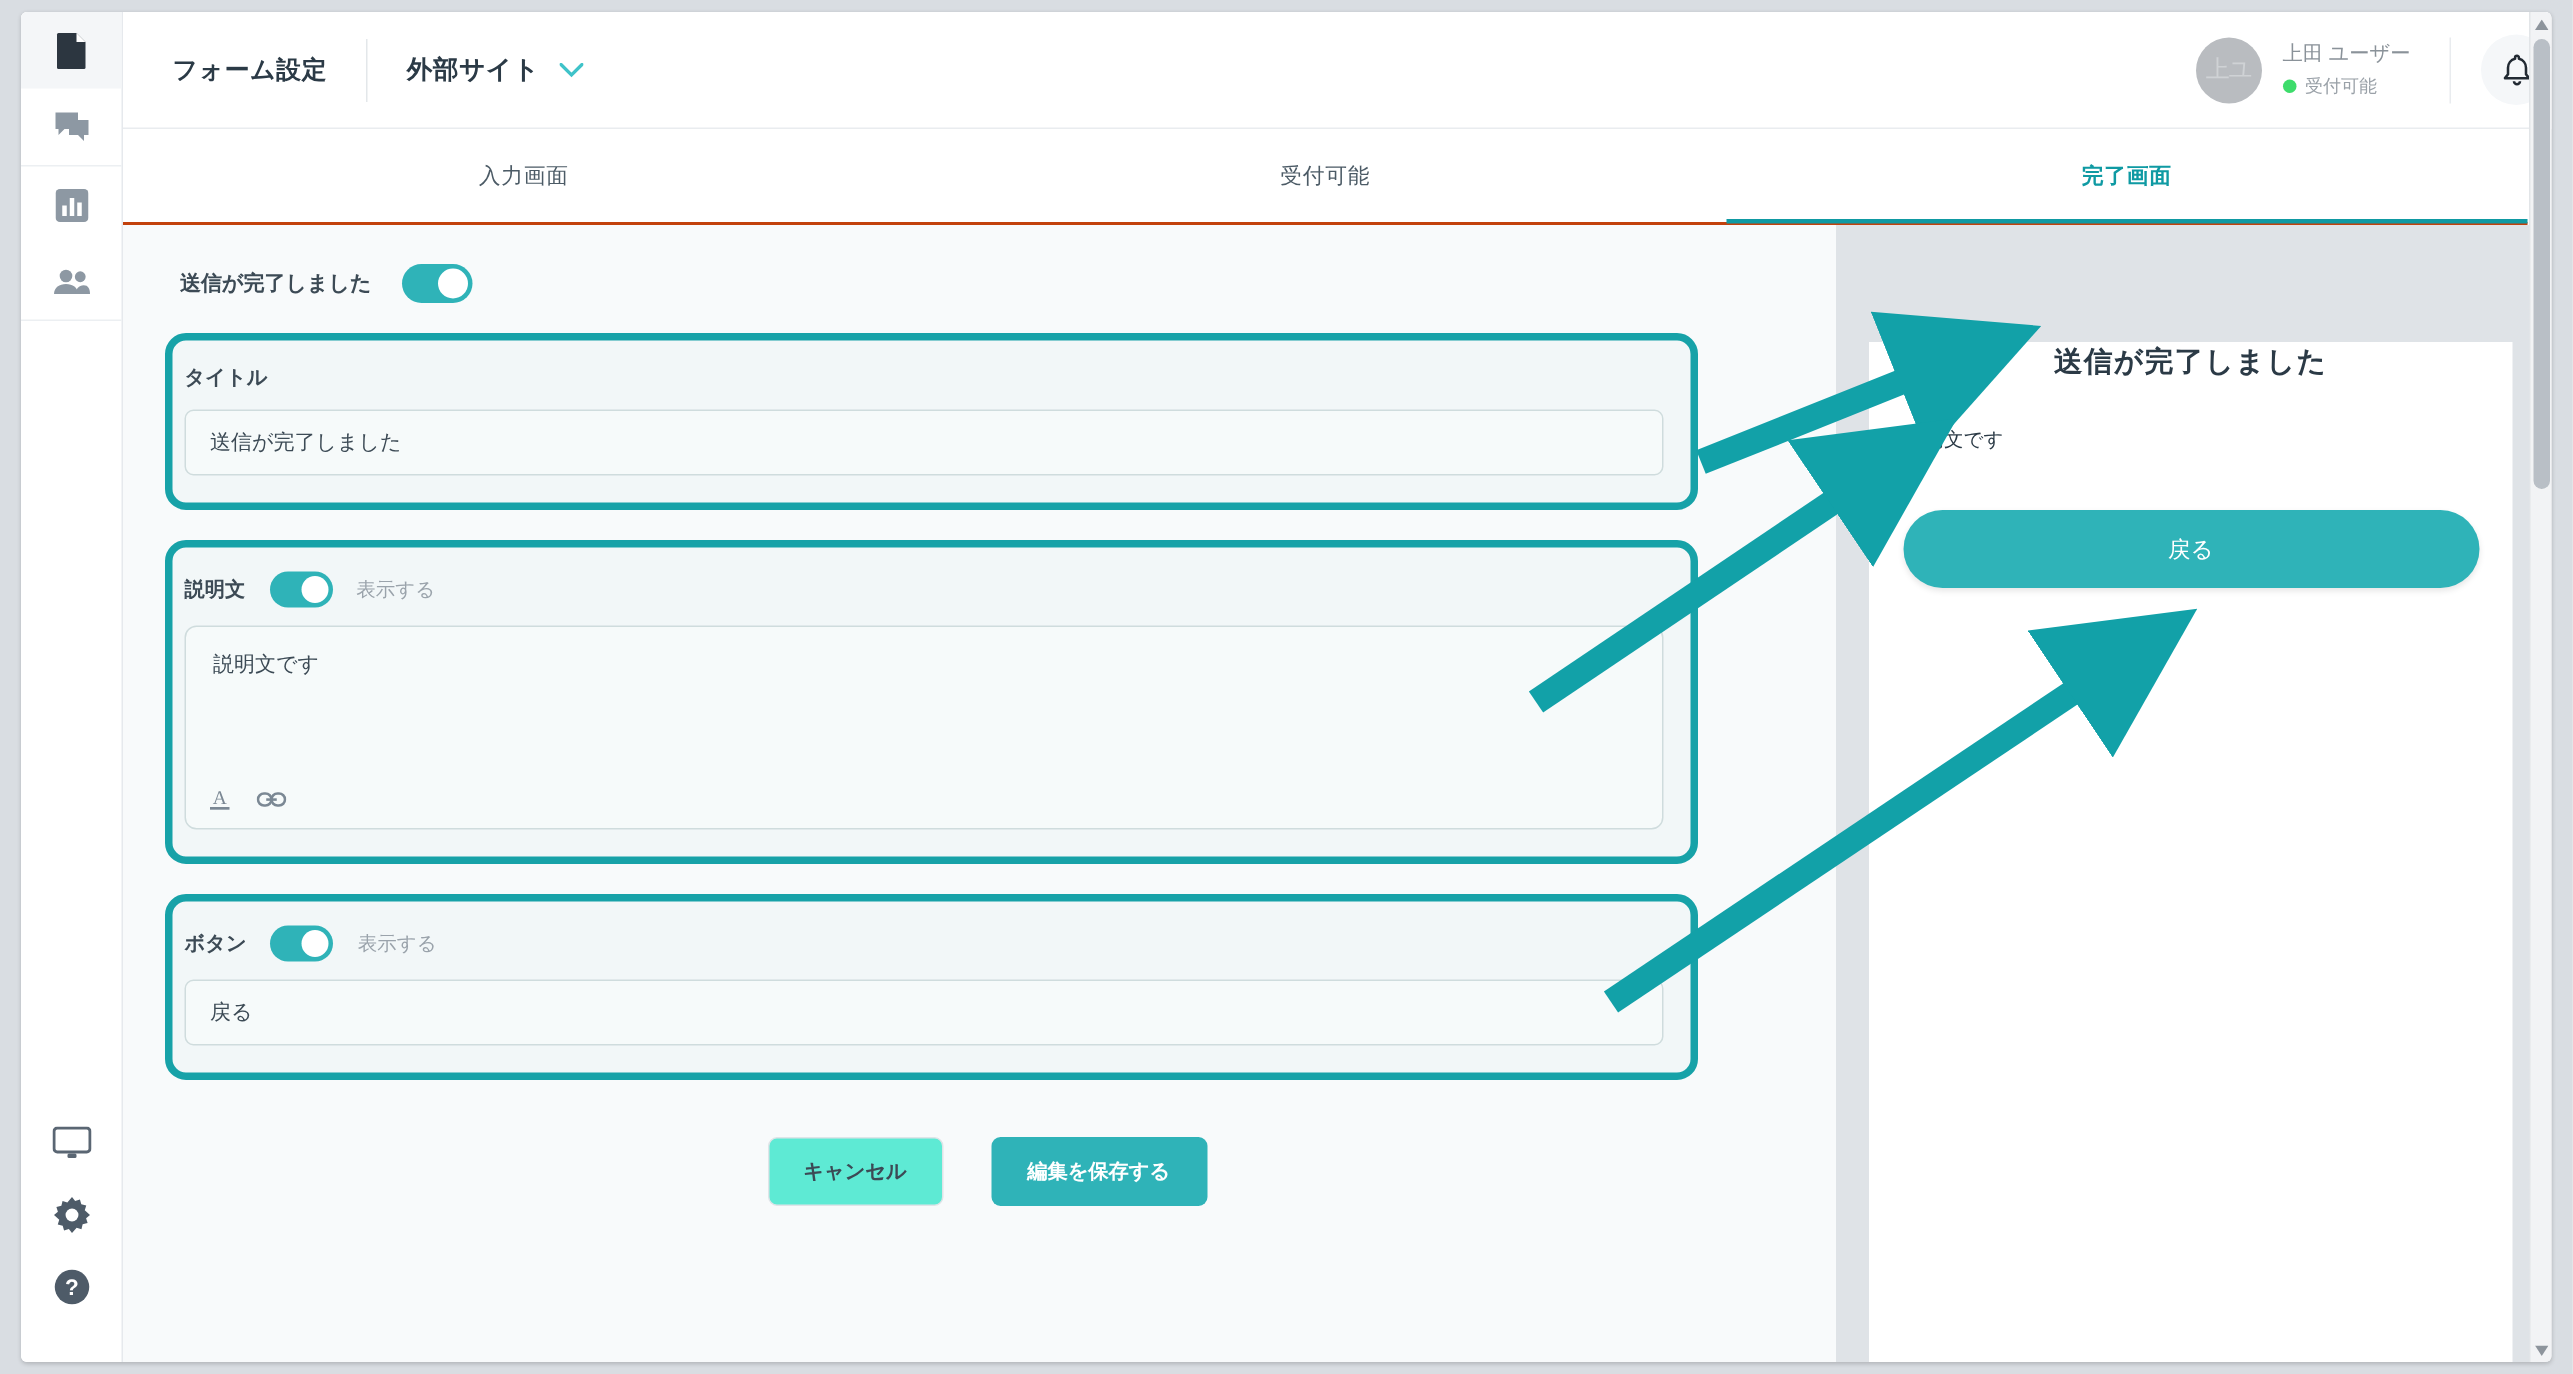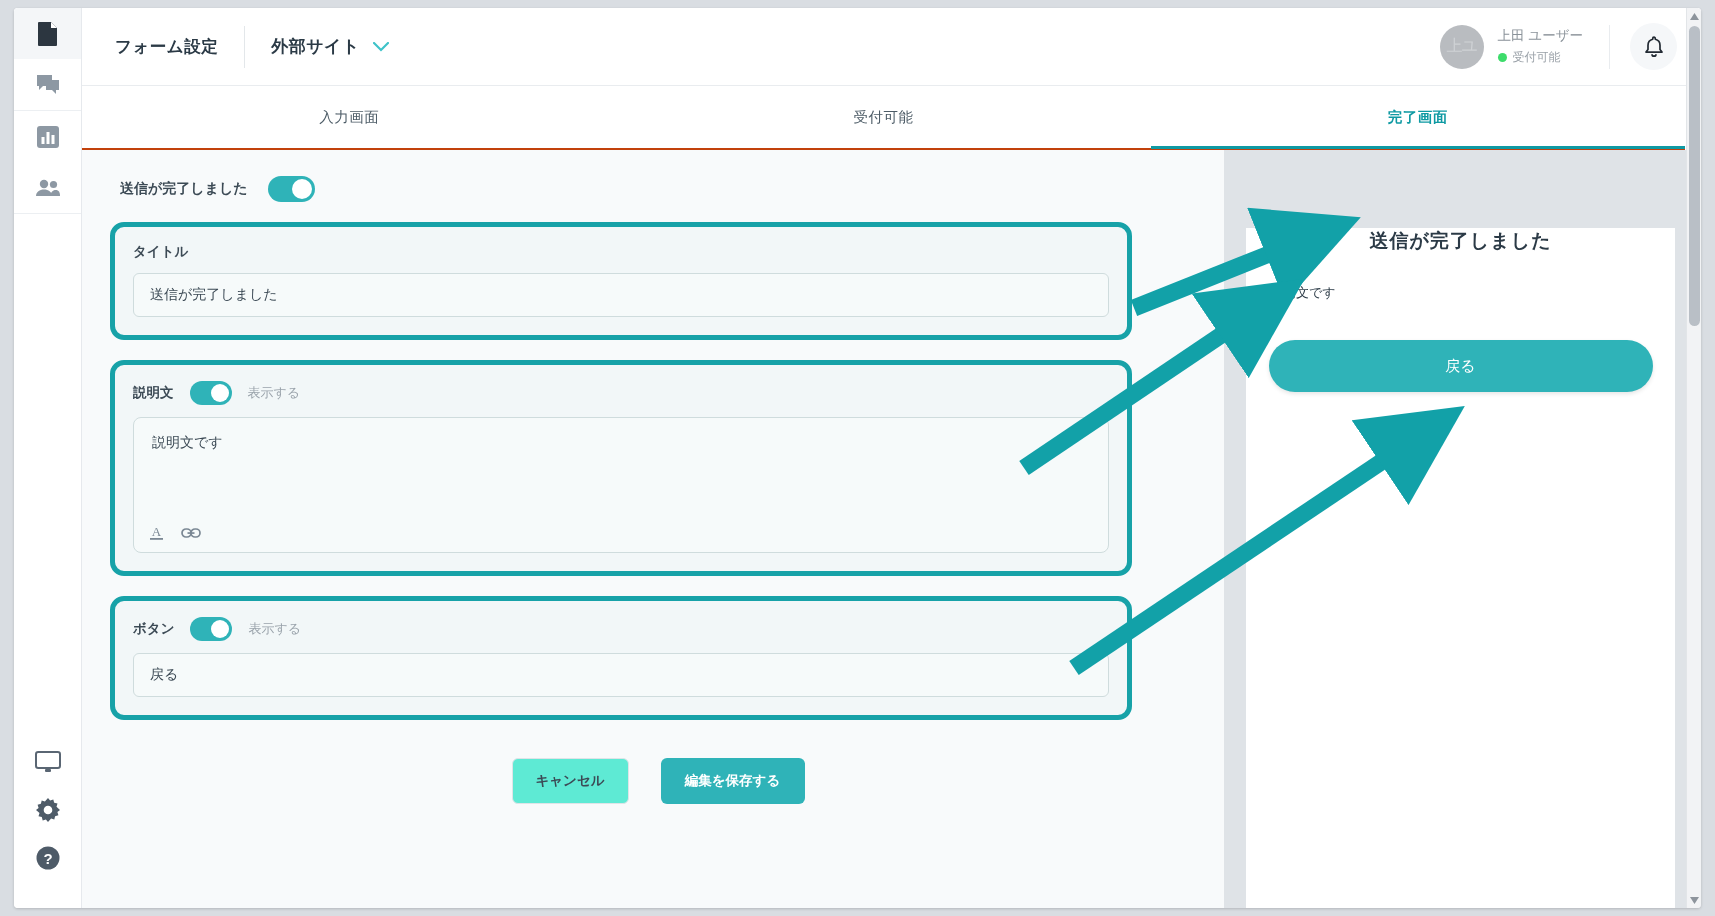--- a/index.html
+++ b/index.html
@@ -58,21 +58,20 @@
   }
   #site-select {
     display: flex; align-items: center; gap: 13px;
     cursor: pointer;
   }
   #site-select .label {
     font-size: 17px; font-weight: bold; color: #2b3a46; letter-spacing: .5px;
   }
   .head-right {
     margin-left: auto; display: flex; align-items: center;
-    padding-right: 24px;
   }
   #avatar {
     width: 44px; height: 44px; border-radius: 50%;
     background: #b9bcc0; color: #cfd2d5;
     display: flex; align-items: center; justify-content: center;
     font-size: 16px; letter-spacing: -1px;
   }
   #user-block { margin-left: 14px; }
   #user-name { font-size: 13.5px; color: #8a9299; margin-bottom: 4px; }
   #user-status { font-size: 12px; color: #9aa1a8; display: flex; align-items: center; gap: 6px; }
@@ -128,21 +127,21 @@
   .switch.sm { width: 42px; height: 24px; border-radius: 12px; }
   .switch.sm .knob { width: 18px; height: 18px; right: 3px; top: 3px; }
 
   
   .card {
     margin: 20px 0 0 28px;
     width: 1022px;
     border: 5px solid #17a2a8;
     border-radius: 14px;
     background: #f2f7f8;
-    padding: 16px 18px 18px 18px;
+    padding: 16px 18px 18px 8px;
   }
   .card-head {
     display: flex; align-items: center; gap: 16px;
     margin-bottom: 12px;
   }
   .card-label { font-size: 13.5px; font-weight: bold; color: #3c4a55; }
   .card-sub { font-size: 13px; color: #9aa3ab; }
 
   .field {
     width: 100%; height: 44px;

